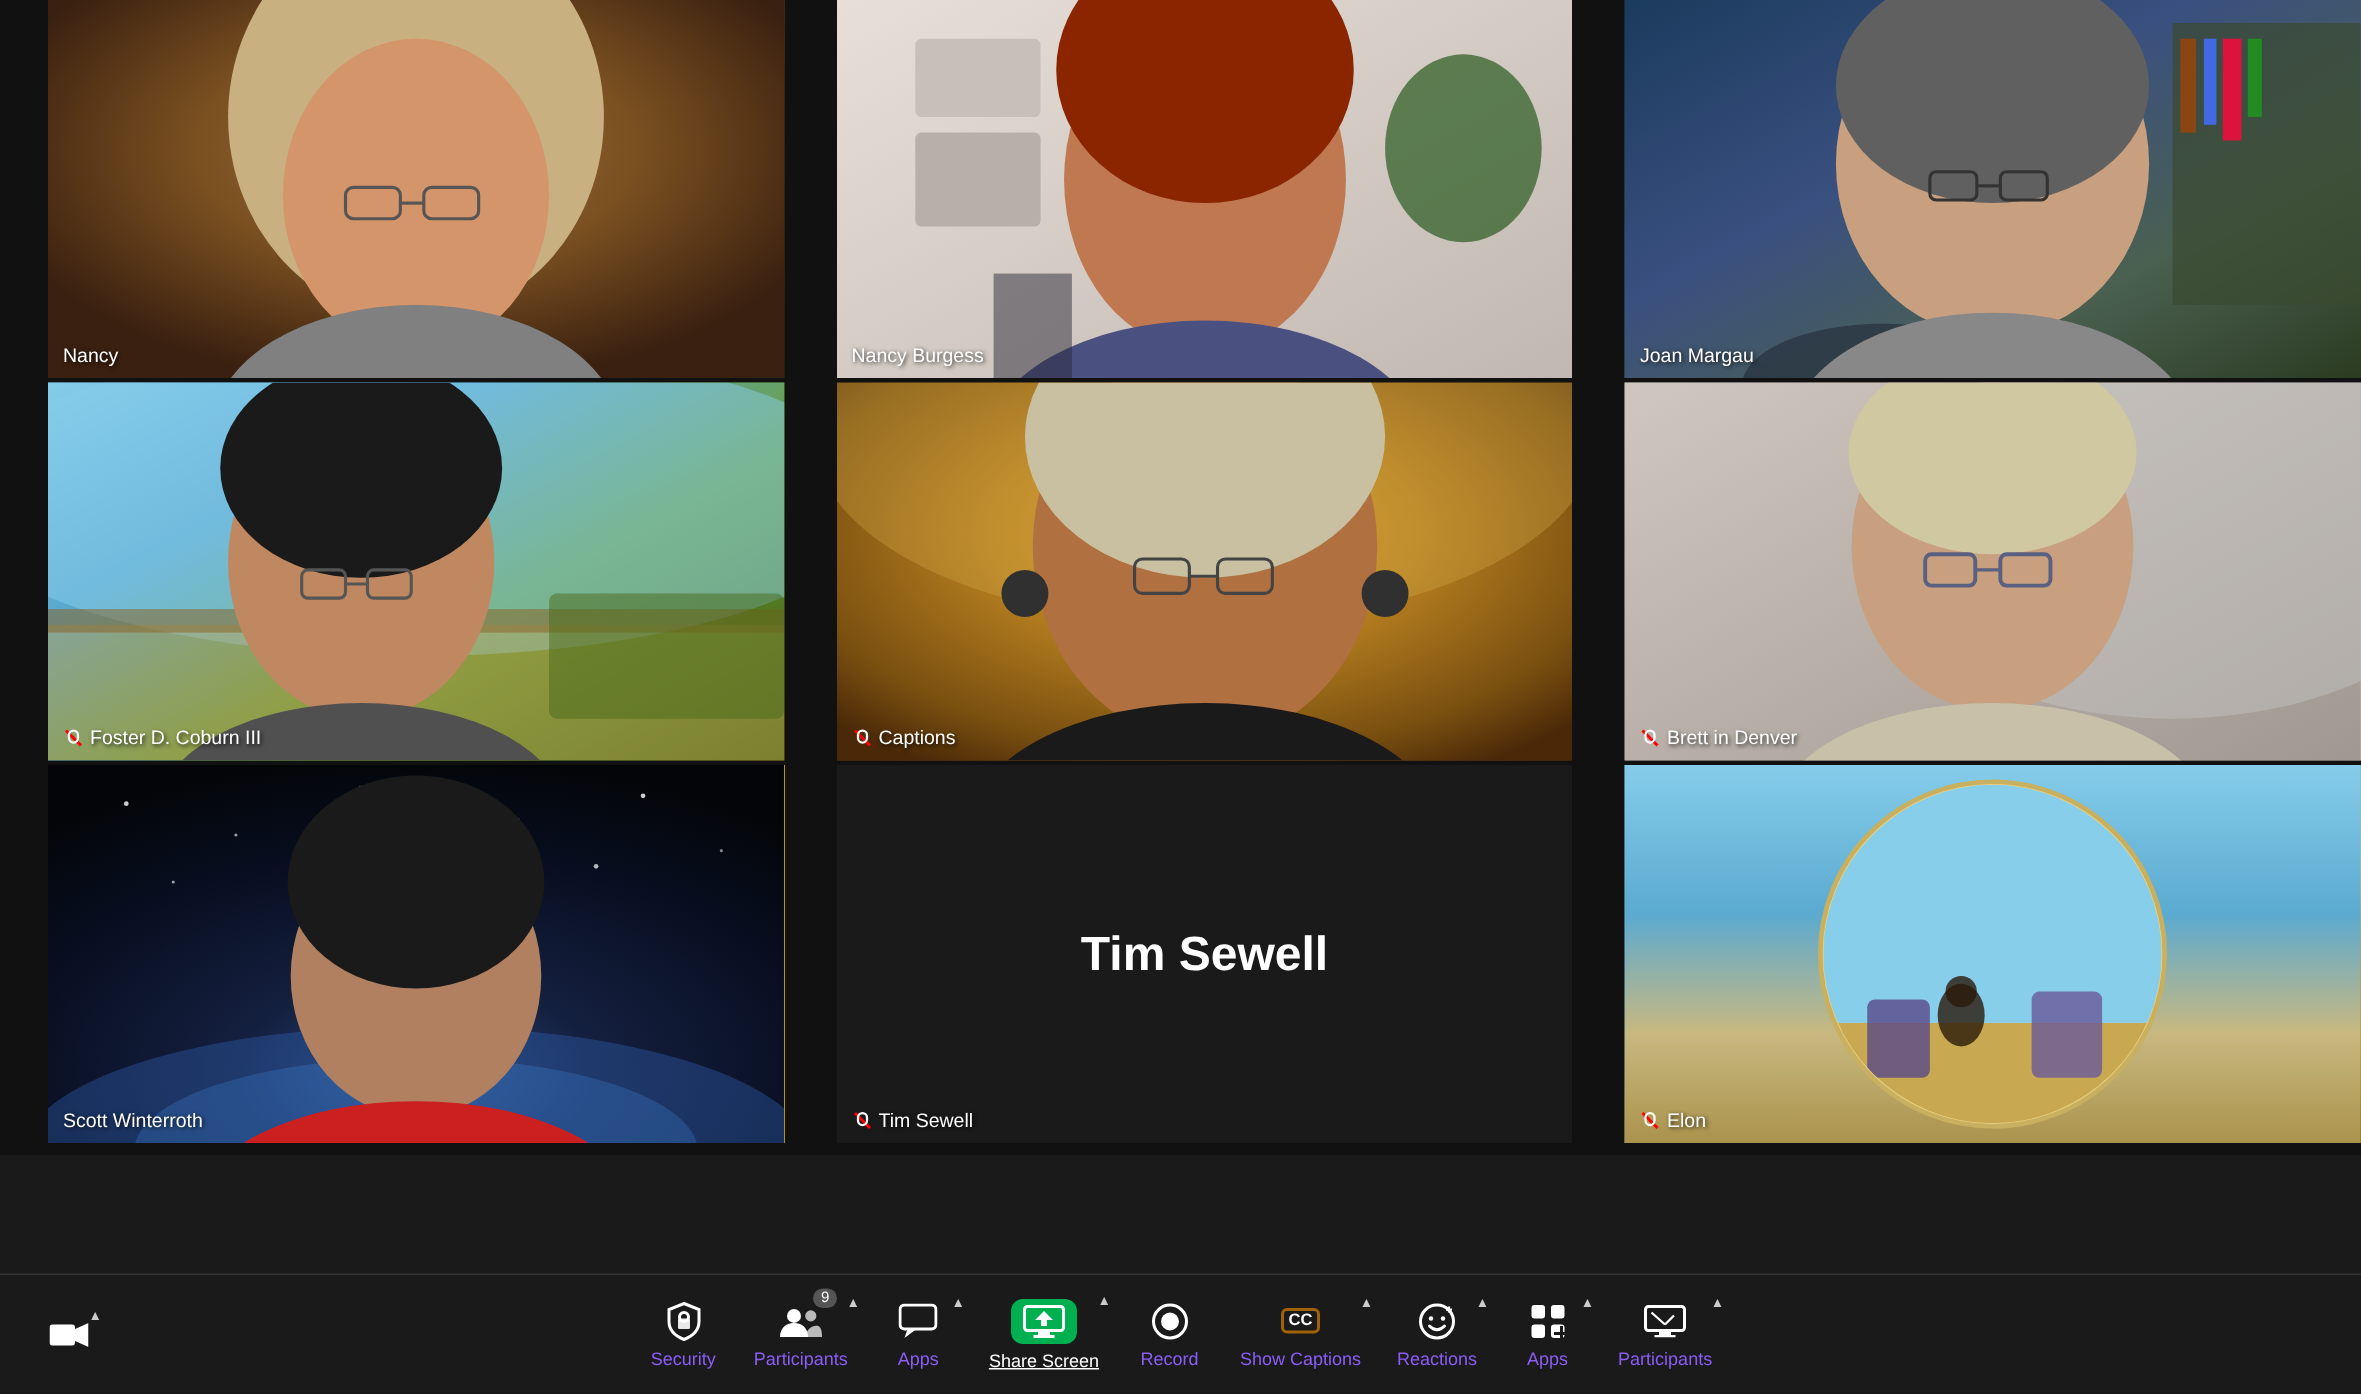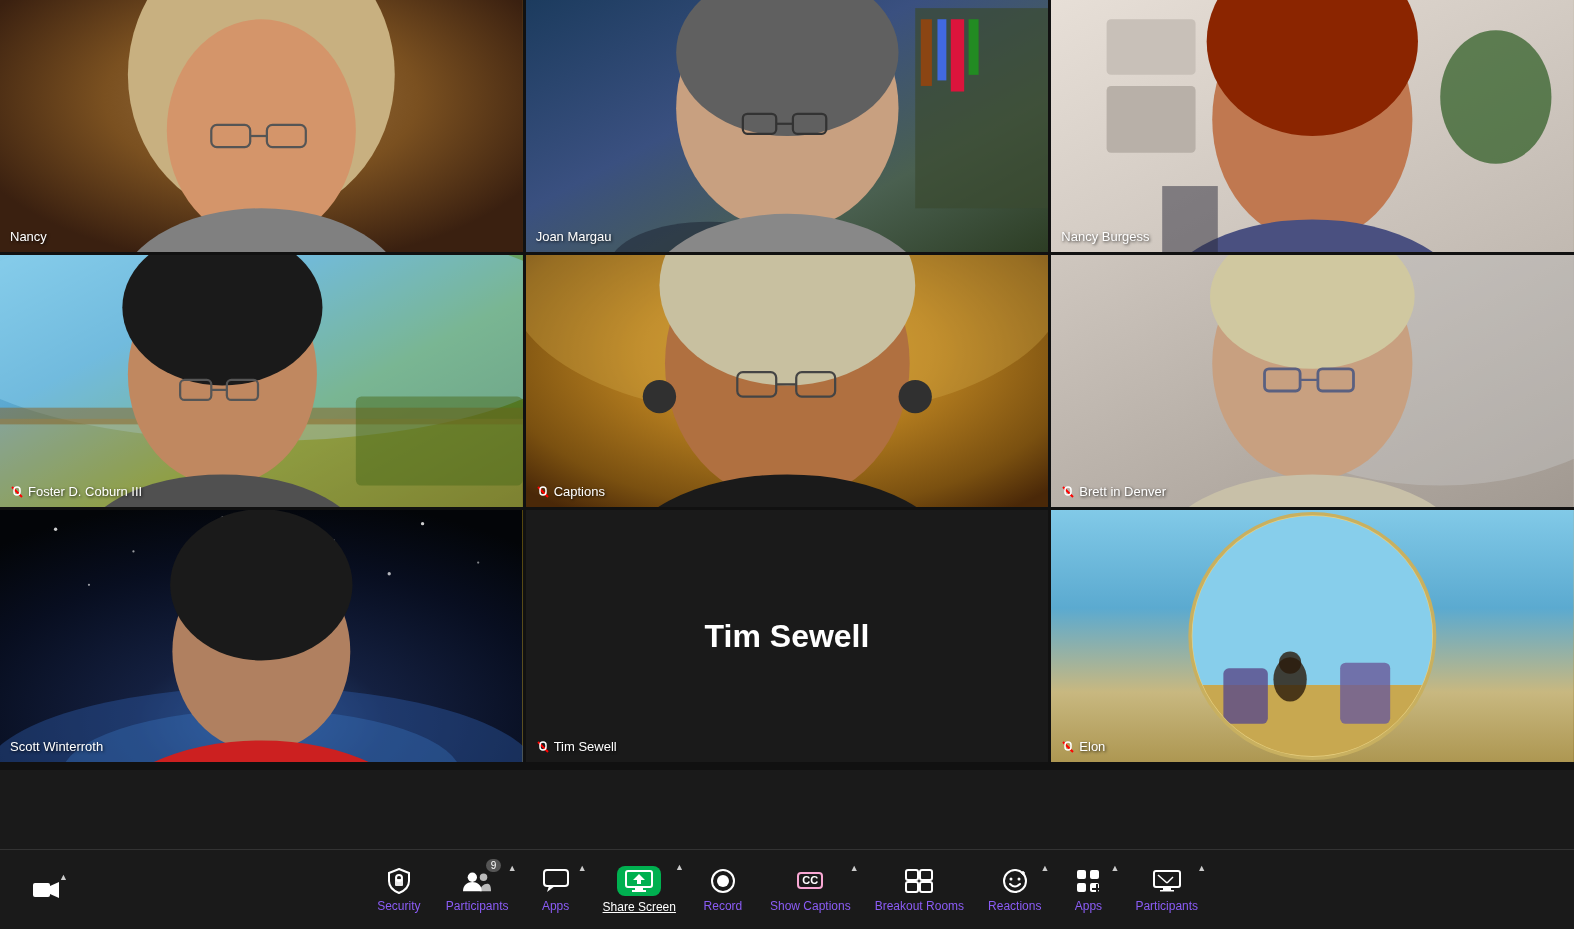--- a/index.html
+++ b/index.html
@@ -20,20 +20,21 @@
       gap: 3px;
       background: #111;
       width: 100%;
       height: 770px;
     }
 
     .video-cell {
       position: relative;
       background: #2a2a2a;
       overflow: hidden;
+      margin-left: 32px;
     }
 
     .video-cell.highlighted {
       outline: 3px solid #f5c518;
       outline-offset: -3px;
     }
 
     
     .bg-nancy {
       background: linear-gradient(135deg, #5a3a1a 0%, #8b6914 30%, #6b4c1a 60%, #3a2810 100%);
@@ -187,21 +188,21 @@
       overflow: hidden;
     }
 
     
     .video-cell.highlighted {
       box-shadow: inset 0 0 0 3px #f5c518;
     }
 
     
     .cc-box {
-      border: 2px solid #f9a8d4;
+      border: 2px solid #a16207;
       border-radius: 4px;
       padding: 1px 3px;
       font-size: 11px;
       font-weight: 700;
       line-height: 1;
       color: #fff;
     }
   </style>
 </head>
 <body>
@@ -229,20 +230,50 @@
         <line x1="225" y1="135" x2="240" y2="135" stroke="#555" stroke-width="2"></line>
 
         <ellipse cx="235" cy="280" rx="130" ry="80" fill="#808080"></ellipse>
       </svg>
     </div>
     <div class="name-label">
       <span>Nancy</span>
     </div>
   </div>
 
+  <div class="video-cell bg-nancy-burgess">
+    <div class="participant-video">
+      <svg width="100%" height="100%" viewBox="0 0 470 252" preserveAspectRatio="xMidYMid slice">
+        <defs>
+          <linearGradient id="nb-bg" x1="0%" y1="0%" x2="100%" y2="100%">
+            <stop offset="0%" stop-color="#e8e0d8"></stop>
+            <stop offset="100%" stop-color="#c0b8b0"></stop>
+          </linearGradient>
+        </defs>
+        <rect width="470" height="252" fill="url(#nb-bg)"></rect>
+
+        <rect x="50" y="30" width="80" height="50" rx="4" fill="#c8c0b8"></rect>
+        <rect x="50" y="90" width="80" height="60" rx="4" fill="#b8b0a8"></rect>
+
+        <ellipse cx="400" cy="100" rx="50" ry="60" fill="#2a5a20" opacity="0.7"></ellipse>
+
+        <ellipse cx="235" cy="120" rx="90" ry="110" fill="#c07850"></ellipse>
+
+        <ellipse cx="235" cy="50" rx="95" ry="85" fill="#8B2500"></ellipse>
+
+        <ellipse cx="235" cy="290" rx="140" ry="80" fill="#4a5080"></ellipse>
+
+        <rect x="100" y="180" width="50" height="100" fill="#2a2a3a" opacity="0.5"></rect>
+      </svg>
+    </div>
+    <div class="name-label">
+      <span>Nancy Burgess</span>
+    </div>
+  </div>
+
   <div class="video-cell bg-joan">
     <div class="participant-video">
       <svg width="100%" height="100%" viewBox="0 0 470 252" preserveAspectRatio="xMidYMid slice">
         <defs>
           <linearGradient id="joan-bg" x1="0%" y1="0%" x2="100%" y2="100%">
             <stop offset="0%" stop-color="#1a3a5c"></stop>
             <stop offset="40%" stop-color="#3a5080"></stop>
             <stop offset="70%" stop-color="#4a6050"></stop>
             <stop offset="100%" stop-color="#2a3a20"></stop>
           </linearGradient>
@@ -263,50 +294,20 @@
 
         <rect x="195" y="115" width="30" height="18" rx="4" fill="none" stroke="#333" stroke-width="2"></rect>
         <rect x="240" y="115" width="30" height="18" rx="4" fill="none" stroke="#333" stroke-width="2"></rect>
         <line x1="225" y1="124" x2="240" y2="124" stroke="#333" stroke-width="2"></line>
 
         <ellipse cx="235" cy="285" rx="130" ry="80" fill="#888"></ellipse>
       </svg>
     </div>
     <div class="name-label">
       <span>Joan Margau</span>
-    </div>
-  </div>
-
-  <div class="video-cell bg-nancy-burgess">
-    <div class="participant-video">
-      <svg width="100%" height="100%" viewBox="0 0 470 252" preserveAspectRatio="xMidYMid slice">
-        <defs>
-          <linearGradient id="nb-bg" x1="0%" y1="0%" x2="100%" y2="100%">
-            <stop offset="0%" stop-color="#e8e0d8"></stop>
-            <stop offset="100%" stop-color="#c0b8b0"></stop>
-          </linearGradient>
-        </defs>
-        <rect width="470" height="252" fill="url(#nb-bg)"></rect>
-
-        <rect x="50" y="30" width="80" height="50" rx="4" fill="#c8c0b8"></rect>
-        <rect x="50" y="90" width="80" height="60" rx="4" fill="#b8b0a8"></rect>
-
-        <ellipse cx="400" cy="100" rx="50" ry="60" fill="#2a5a20" opacity="0.7"></ellipse>
-
-        <ellipse cx="235" cy="120" rx="90" ry="110" fill="#c07850"></ellipse>
-
-        <ellipse cx="235" cy="50" rx="95" ry="85" fill="#8B2500"></ellipse>
-
-        <ellipse cx="235" cy="290" rx="140" ry="80" fill="#4a5080"></ellipse>
-
-        <rect x="100" y="180" width="50" height="100" fill="#2a2a3a" opacity="0.5"></rect>
-      </svg>
-    </div>
-    <div class="name-label">
-      <span>Nancy Burgess</span>
     </div>
   </div>
 
   <div class="video-cell bg-foster">
     <div class="participant-video">
       <svg width="100%" height="100%" viewBox="0 0 470 252" preserveAspectRatio="xMidYMid slice">
         <defs>
           <linearGradient id="foster-bg" x1="0%" y1="0%" x2="100%" y2="100%">
             <stop offset="0%" stop-color="#87ceeb"></stop>
             <stop offset="30%" stop-color="#5ba8d0"></stop>
@@ -579,31 +580,20 @@
   </div>
 
   <div class="toolbar-item">
     <div class="icon-wrap">
       <div class="cc-box">CC</div>
     </div>
     <span class="item-label">Show Captions</span>
     <span class="chevron-up">▲</span>
   </div>
 
-  <div class="toolbar-item">
-    <div class="icon-wrap">
-      <svg width="28" height="24" viewBox="0 0 28 24" fill="white">
-        <rect x="1" y="1" width="12" height="10" rx="2" fill="none" stroke="white" stroke-width="2"></rect>
-        <rect x="15" y="1" width="12" height="10" rx="2" fill="none" stroke="white" stroke-width="2"></rect>
-        <rect x="1" y="13" width="12" height="10" rx="2" fill="none" stroke="white" stroke-width="2"></rect>
-        <rect x="15" y="13" width="12" height="10" rx="2" fill="none" stroke="white" stroke-width="2"></rect>
-      </svg>
-    </div>
-    <span class="item-label">Breakout Rooms</span>
-  </div>
 
   <div class="toolbar-item">
     <div class="icon-wrap">
       <svg width="26" height="26" viewBox="0 0 26 26" fill="white">
         <circle cx="13" cy="13" r="11" fill="none" stroke="white" stroke-width="2"></circle>
         <circle cx="9" cy="11" r="1.5" fill="white"></circle>
         <circle cx="17" cy="11" r="1.5" fill="white"></circle>
         <path d="M8 16 Q13 21 18 16" fill="none" stroke="white" stroke-width="2" stroke-linecap="round"></path>
 
         <line x1="21" y1="3" x2="21" y2="7" stroke="white" stroke-width="1.5"></line>

